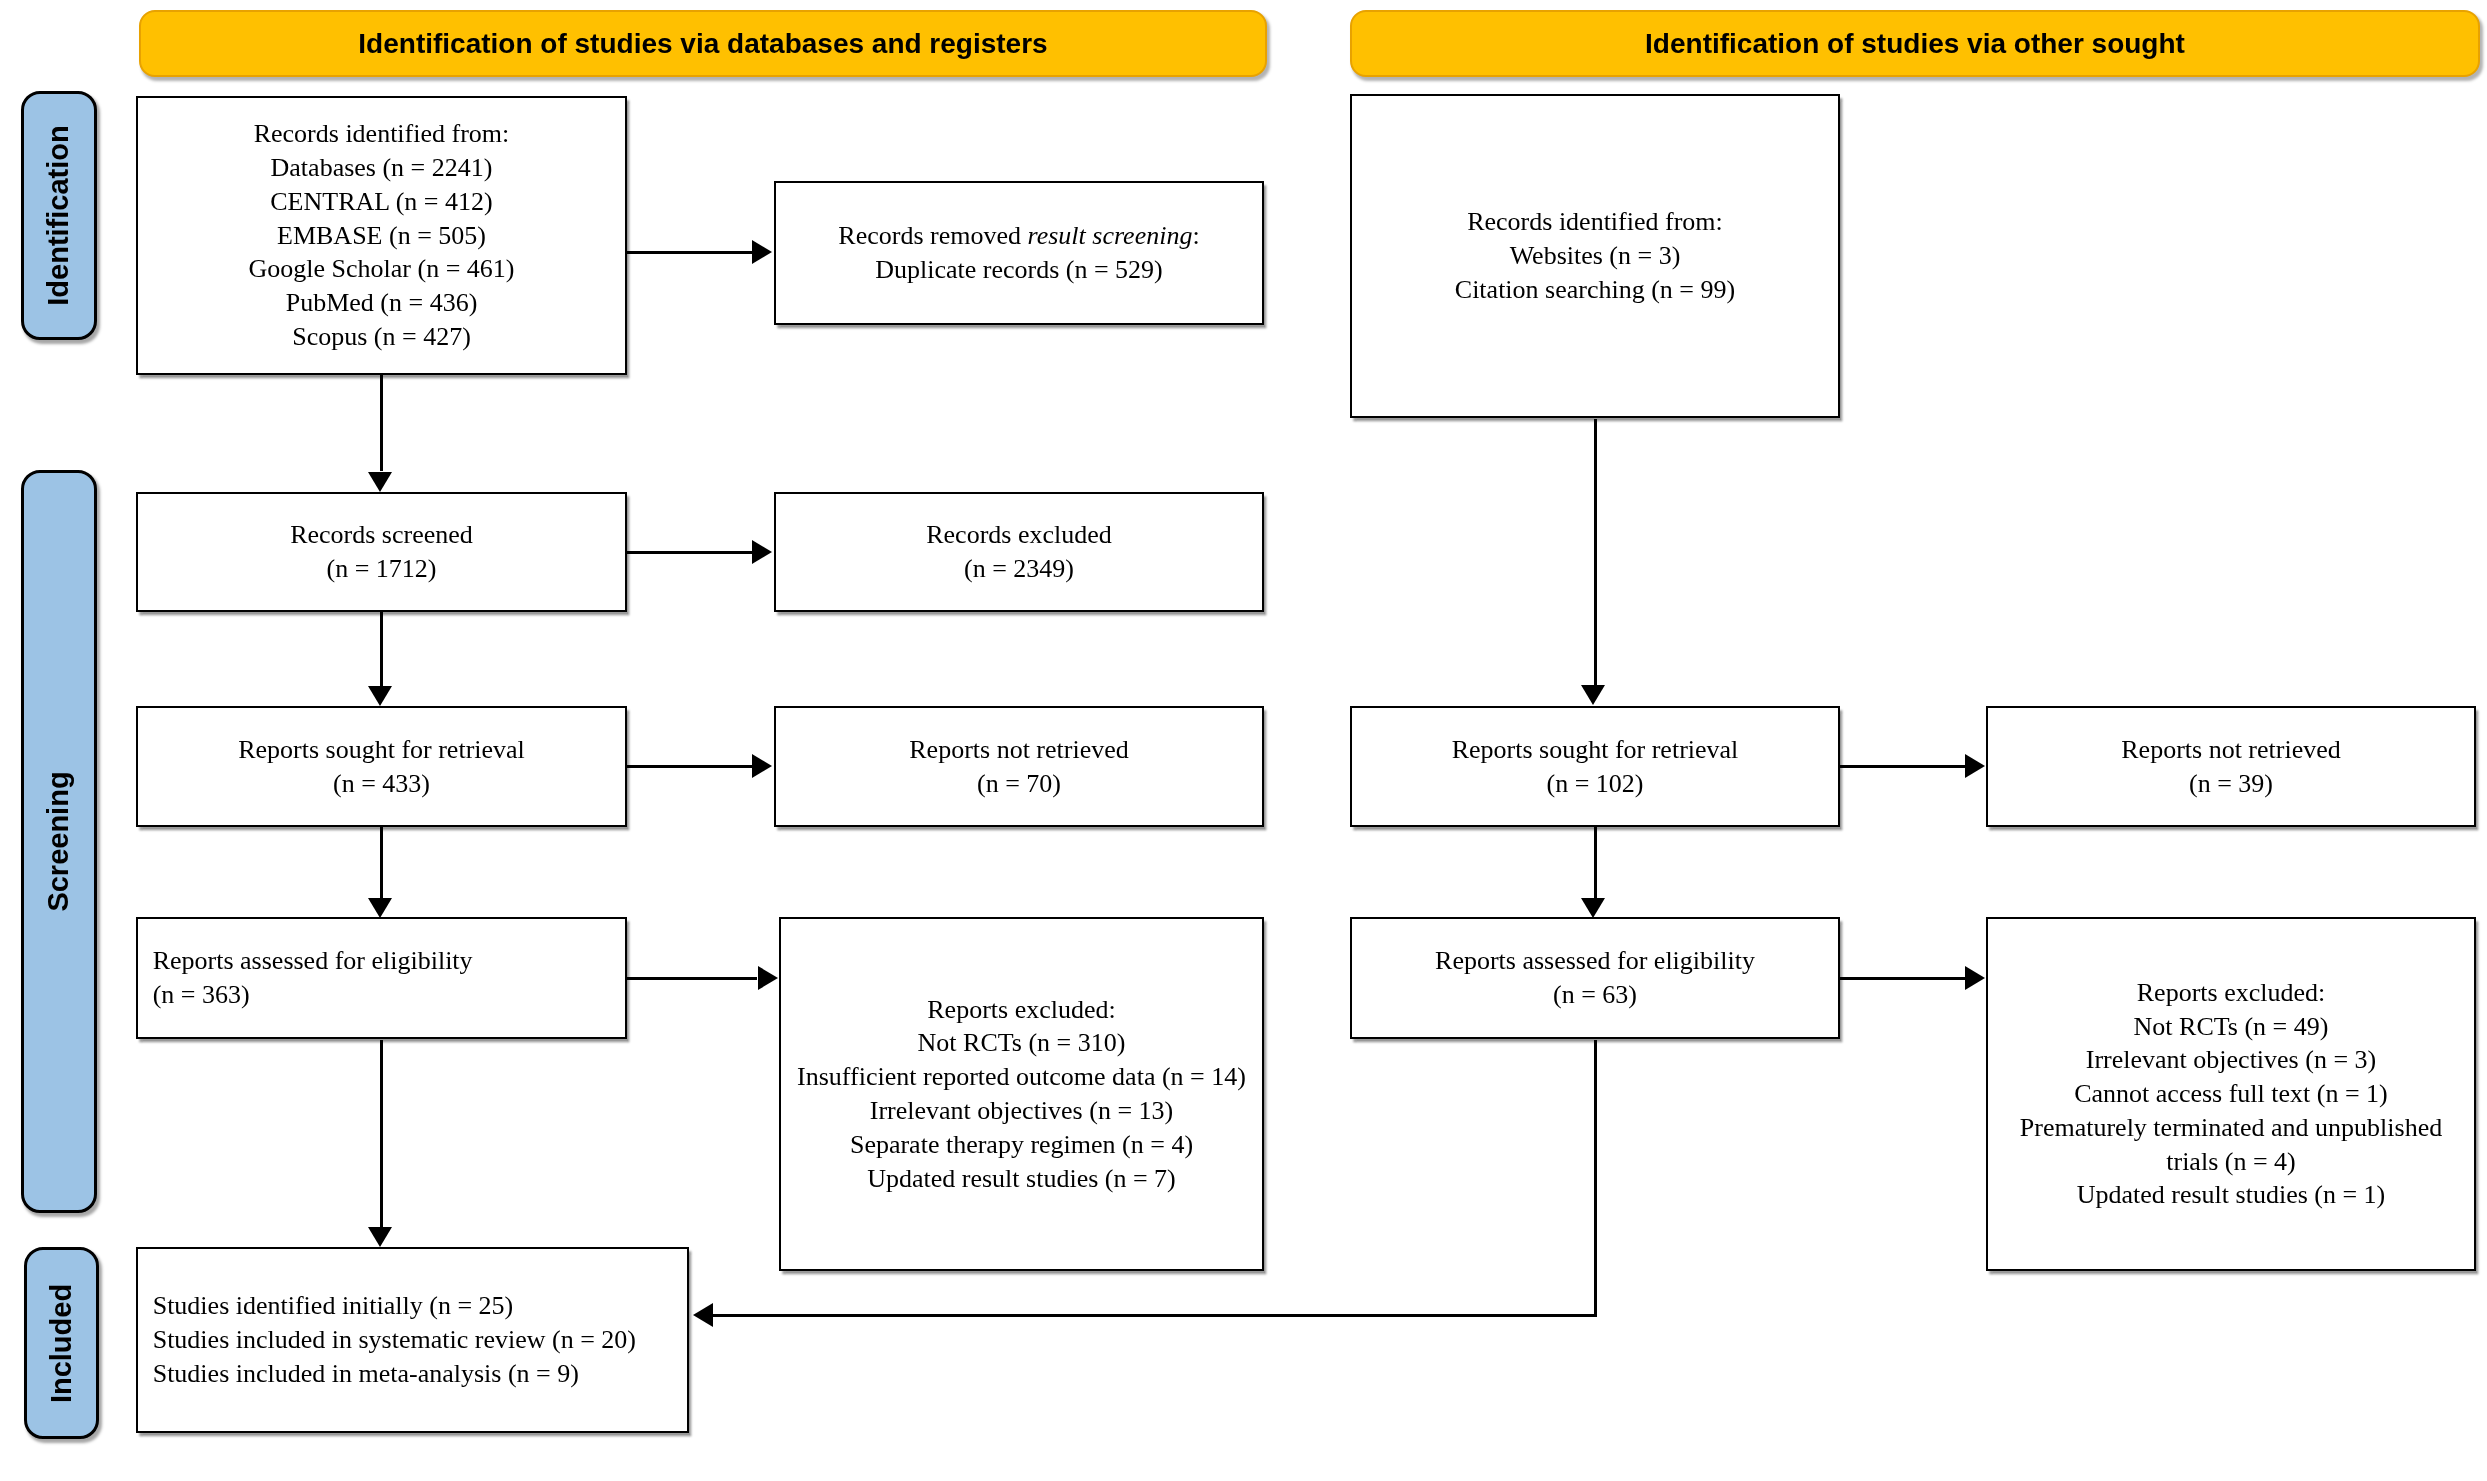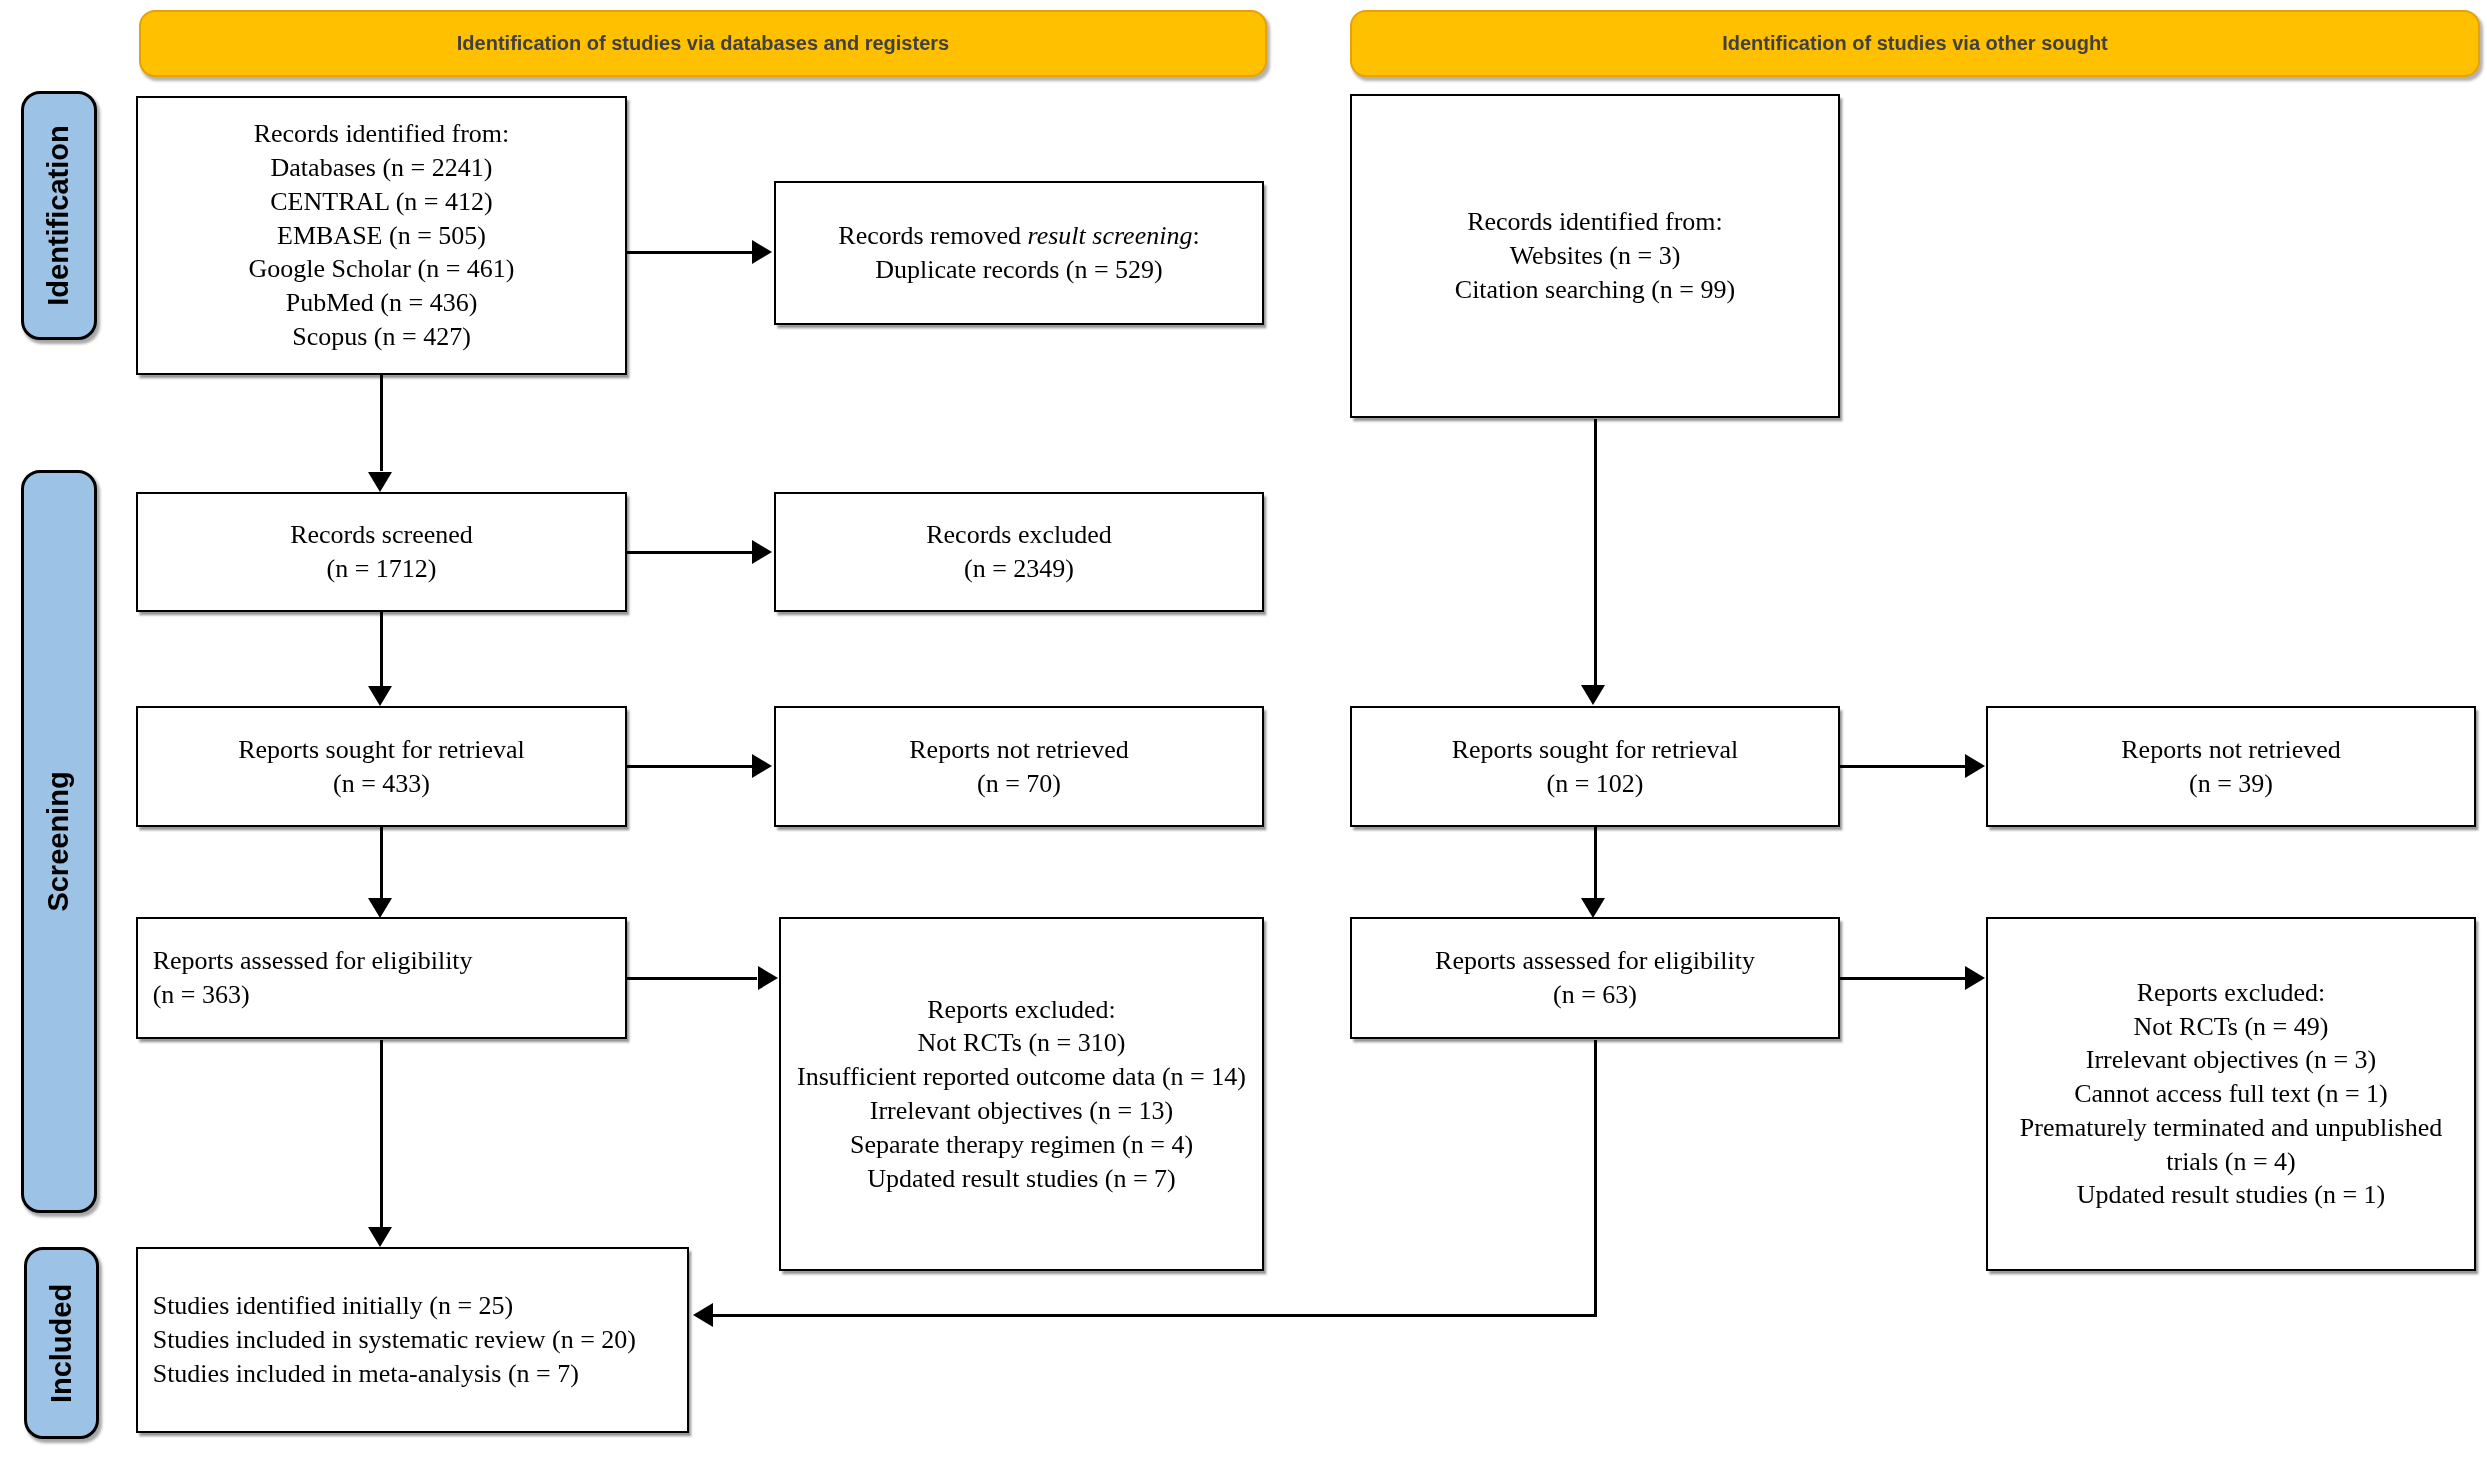--- a/index.html
+++ b/index.html
@@ -19,23 +19,23 @@
   
   .banner {
     position: absolute;
     background: #FFC000;
     border: 2.2px solid #E8A200;
     border-radius: 16px;
     box-shadow: 2.9px 3.7px 2.9px rgba(0,0,0,0.30);
     display: flex;
     align-items: center;
     justify-content: center;
-    color: #404040;
+    color: #000000;
     font-weight: bold;
-    font-size: 20px;
+    font-size: 28px;
     letter-spacing: 0px;
     text-align: center;
   }
 
   
   .stage-label {
     position: absolute;
     background: #9CC3E5;
     border: 3.7px solid #000000;
     border-radius: 19px;
@@ -213,21 +213,21 @@
 Not RCTs (n = 49)
 Irrelevant objectives (n = 3)
 Cannot access full text (n = 1)
 Prematurely terminated and unpublished trials (n = 4)
 Updated result studies (n = 1)</div>
   </div>
 
   <div class="box align-left" style="left:136px; top:1247px; width:553px; height:186px;">
     <div class="txt">Studies identified initially (n = 25)
 Studies included in systematic review (n = 20)
-Studies included in meta-analysis (n = 7)</div>
+Studies included in meta-analysis (n = 9)</div>
   </div>
 
   <div class="line-h" style="left:627px; top:251px; width:125px;"></div>
   <div class="arrow-r" style="left:752px; top:240px;"></div>
 
   <div class="line-v" style="left:380px; top:374px; height:97px;"></div>
   <div class="arrow-d" style="left:368px; top:472px;"></div>
 
   <div class="line-h" style="left:627px; top:551px; width:125px;"></div>
   <div class="arrow-r" style="left:752px; top:540px;"></div>

